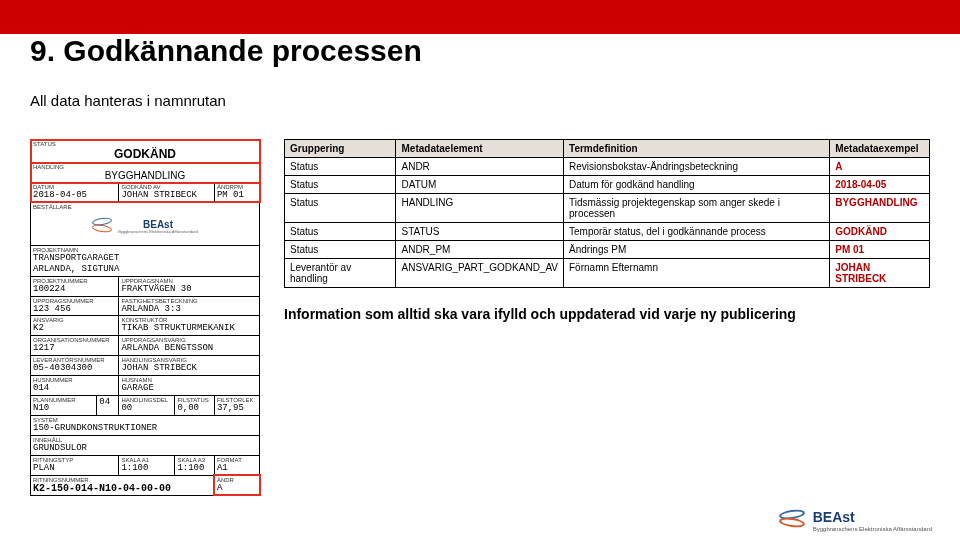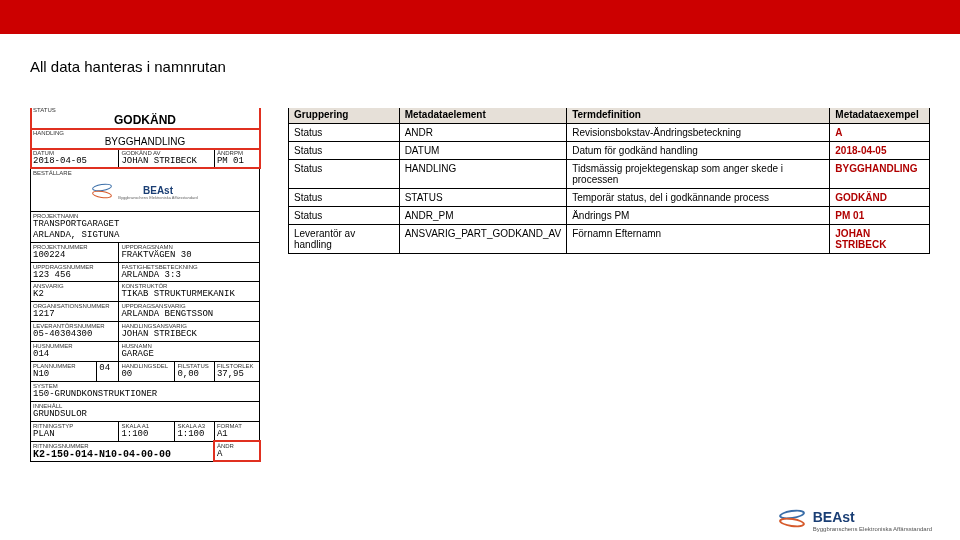--- a/index.html
+++ b/index.html
@@ -6,32 +6,32 @@
   body { width: 960px; height: 540px; font-family: Arial, Helvetica, sans-serif; background: #fff; position: relative; }
   
   .hdr { position:relative; }
   .hdr .bar { position:absolute; left:0; right:0; top:0; height:108px; background:#c00; }
   .hdr .content { position:relative; padding:34px 30px 10px; }
   .hdr .content h1 { font-size:30px; font-weight:bold; color:#000; background:transparent; }
   .hdr .content p { font-size:15px; color:#000;margin-top:24px; }
   
   .hdr .cut { position:absolute; left:0; right:0; top:34px; height:74px; background:#fff; }
 
-  .main { display:flex; gap:12px; padding:20px 30px 0; }
+  .main { display:flex; gap:24px; padding:20px 30px 0; }
   .drawing { width:230px; font-size:8px; }
   .drawing table { border-collapse:collapse; width:100%; }
   .drawing td { border:1px solid #000; padding:1px 2px; vertical-align:top; }
   .drawing .lbl { font-size:6px; color:#333; display:block; line-height:1; }
   .drawing .val { font-size:9px; font-family:"Courier New",monospace; line-height:1.1; }
   .drawing .big { font-size:12px; font-weight:bold; text-align:center; }
   .drawing .med { font-size:10px; text-align:center; }
   .drawing .redbox { outline:2px solid #e03020; outline-offset:-1px; }
   .drawing .logo-row { height:34px; text-align:center; }
 
-  .meta { flex:1;margin-left:16px; }
+  .meta { flex:1; }
   .meta table { border-collapse:collapse; width:100%; font-size:10px; }
   .meta th, .meta td { border:1px solid #000; padding:3px 5px; text-align:left; vertical-align:top; }
   .meta th { background:#e6e0d8; font-weight:bold; }
   .meta td.ex { color:#b00000; font-weight:bold; }
   .info { font-size:14px; font-weight:bold; margin-top:18px; }
 
   .footer { position:absolute; bottom:8px; right:28px; display:flex; align-items:center; gap:6px; }
   .footer .mark { width:30px; height:24px; position:relative; }
   .footer .mark .s1 { position:absolute; width:26px; height:9px; border:2px solid #3a6ea8; border-radius:50%; top:2px; left:2px; transform:rotate(-8deg);}
   .footer .mark .s2 { position:absolute; width:26px; height:9px; border:2px solid #d65a2b; border-radius:50%; top:10px; left:2px; transform:rotate(8deg);}
@@ -45,20 +45,21 @@
   .beast-logo .t { font-size:10px; font-weight:bold; color:#1a3e74; }
   .beast-logo .s { font-size:4px; color:#666; line-height:1; }
 </style>
 </head>
 <body>
 
 <div class="hdr">
   <div class="bar"></div>
   <div class="cut"></div>
   <div class="content">
+    <h1>9. Godkännande processen</h1>
     <p>All data hanteras i namnrutan</p>
   </div>
 </div>
 
 <div class="main">
 
   <div class="drawing">
     <table>
       <tbody>
           <tr class="redbox">
@@ -192,20 +193,21 @@
             <td class="ex">PM 01</td>
           </tr>
           <tr>
             <td>Leverantör av handling</td>
             <td>ANSVARIG_PART_GODKAND_AV</td>
             <td>Förnamn Efternamn</td>
             <td class="ex">JOHAN STRIBECK</td>
           </tr>
         </tbody>
     </table>
+    <div class="info">Information som alltid ska vara ifylld och uppdaterad vid varje ny publicering</div>
   </div>
 
 </div>
 
 <div class="footer">
   <div class="mark">
       <div class="s1"></div>
       <div class="s2"></div>
     </div>
   <div><span class="txt">BEAst</span><span class="sm">Byggbranschens Elektroniska Affärsstandard</span></div>

